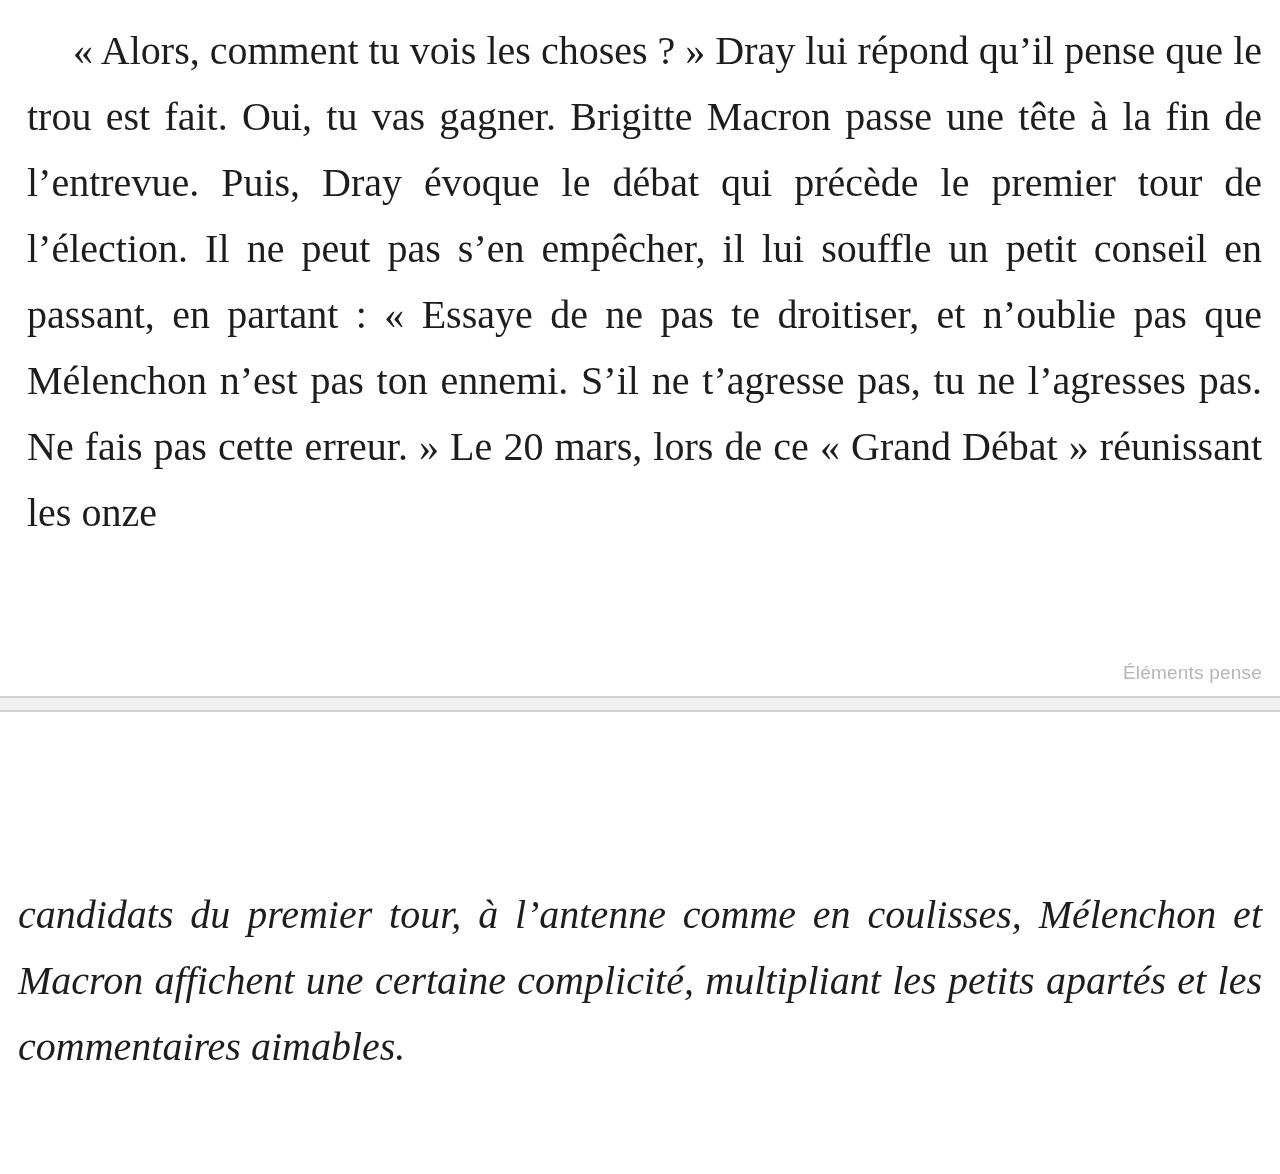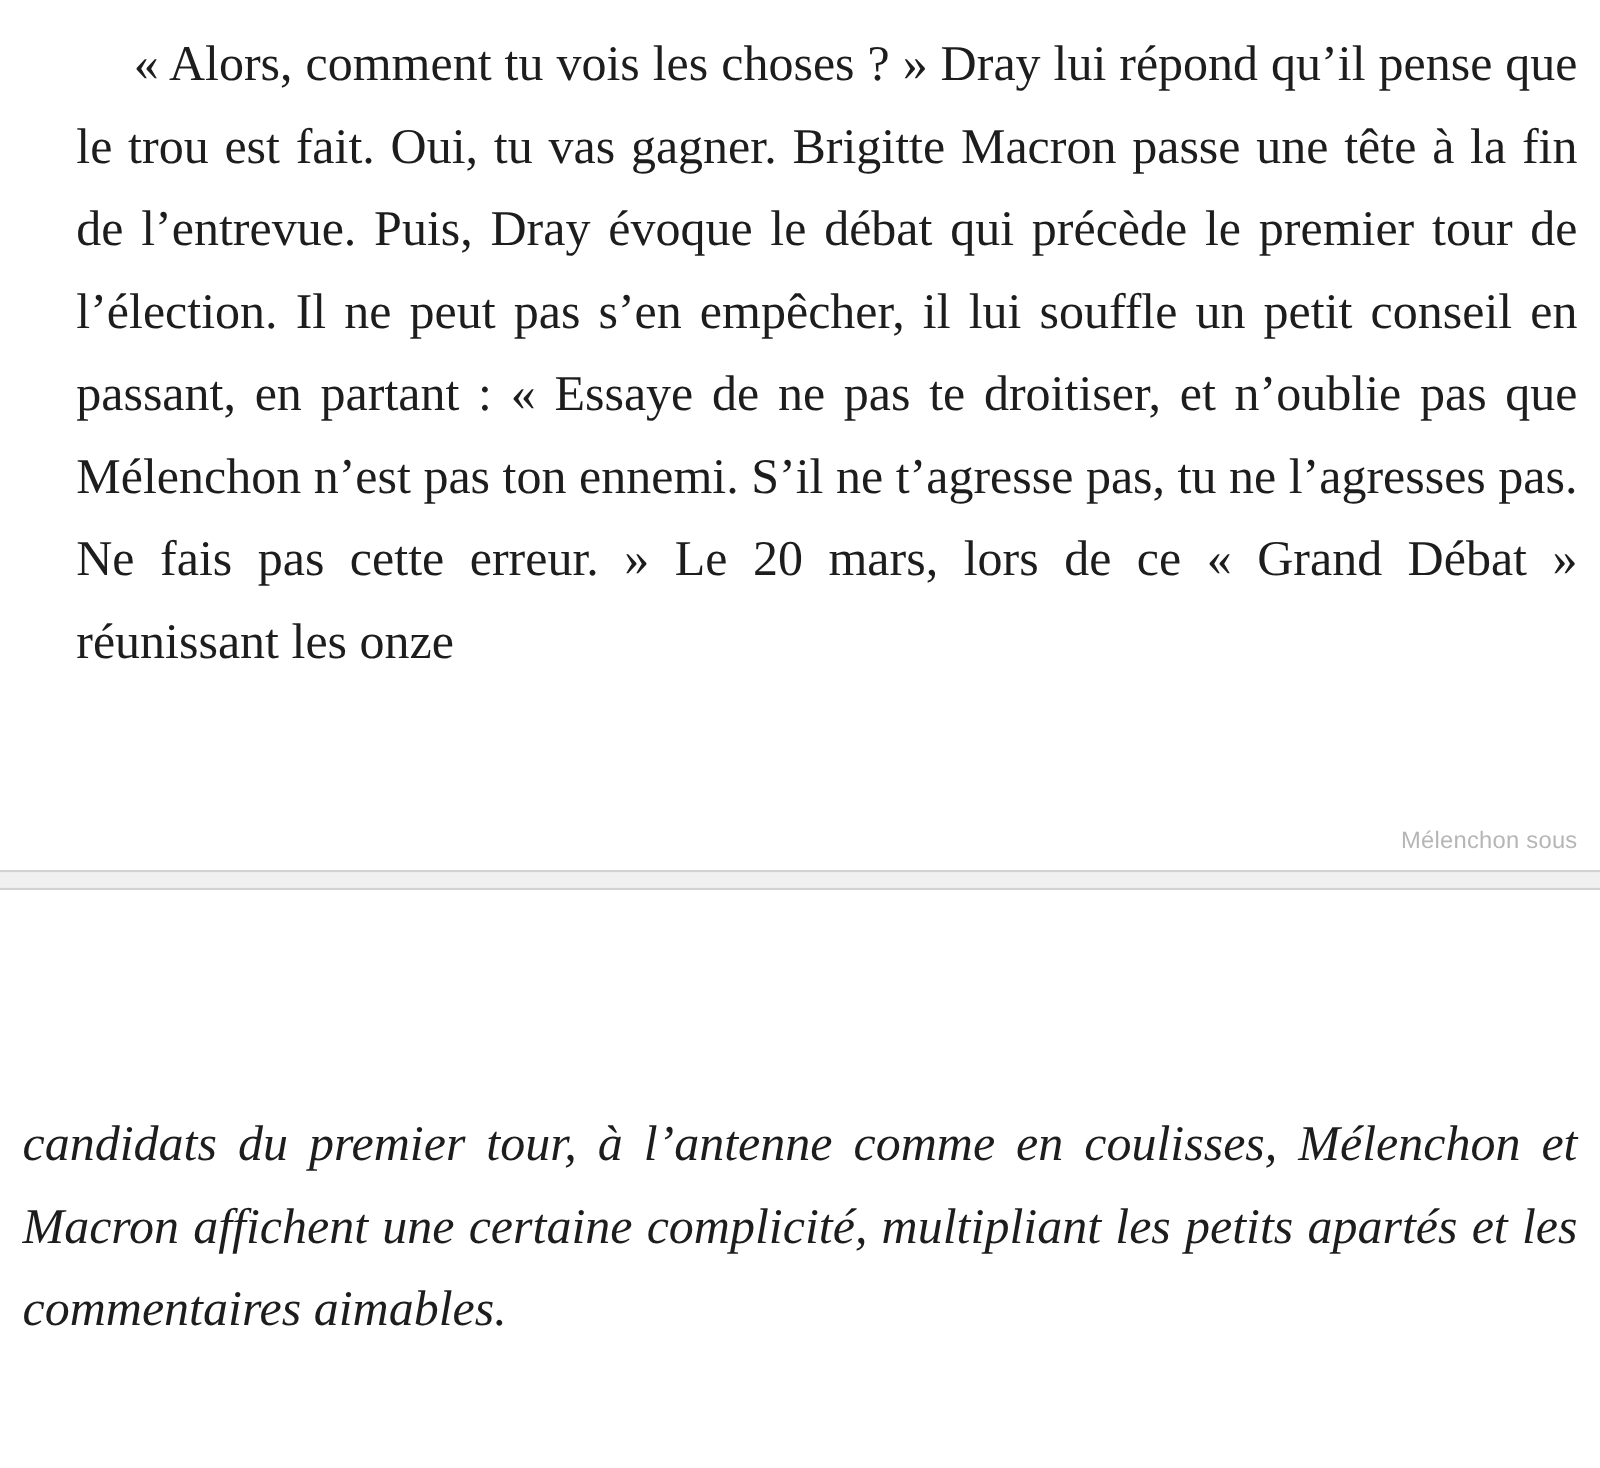--- a/index.html
+++ b/index.html
@@ -15,22 +15,21 @@
     overflow: hidden;
   }
   .page {
     position: relative;
     width: 1280px;
     height: 1174px;
     box-sizing: border-box;
   }
   .block-top {
     box-sizing: border-box;
-    padding: 18px 18px 0 14px;
-    margin-left: 47px;
+    padding: 18px 18px 0 27px;
   }
   .para {
     margin: 0;
     font-size: 40px;
     line-height: 66px;
     text-align: justify;
     text-justify: inter-word;
     color: #1d1d1d;
     hyphens: none;
   }
@@ -75,21 +74,21 @@
 </style>
 </head>
 <body>
 
 <div class="page">
 
   <div class="block-top">
     <p class="para first">« Alors, comment tu vois les choses ? » Dray lui répond qu’il pense que le trou est fait. Oui, tu vas gagner. Brigitte Macron passe une tête à la fin de l’entrevue. Puis, Dray évoque le débat qui précède le premier tour de l’élection. Il ne peut pas s’en empêcher, il lui souffle un petit conseil en passant, en partant : « Essaye de ne pas te droitiser, et n’oublie pas que Mélenchon n’est pas ton ennemi. S’il ne t’agresse pas, tu ne l’agresses pas. Ne fais pas cette erreur. » Le 20 mars, lors de ce « Grand Débat » réunissant les onze</p>
 
     <div class="watermark-row">
-      <div class="watermark">Mélenchon sous</div>
+      <div class="watermark">Éléments pense</div>
     </div>
   </div>
 
   <div class="page-divider">
     <div class="divider-inner"></div>
   </div>
 
   <div class="block-bottom">
     <p class="para">candidats du premier tour, à l’antenne comme en coulisses, Mélenchon et Macron affichent une certaine complicité, multipliant les petits apartés et les commentaires aimables.</p>
   </div>

